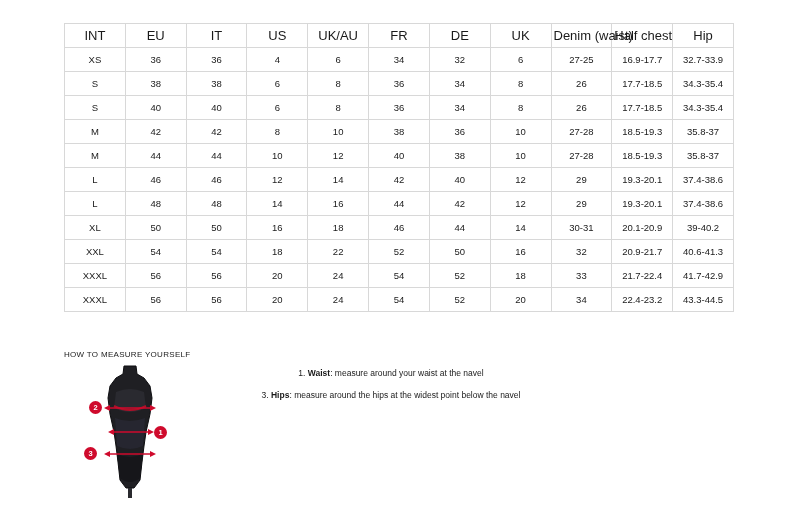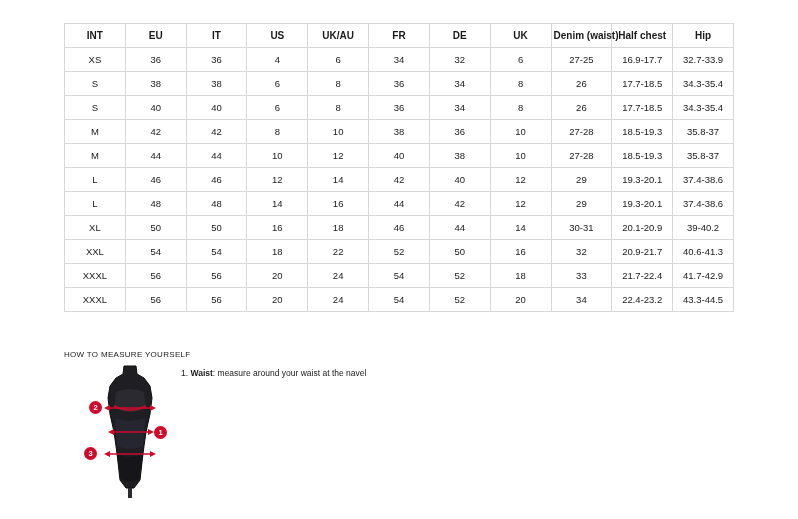--- a/index.html
+++ b/index.html
@@ -38,39 +38,40 @@
     height: 23px;
     text-align: center;
     vertical-align: middle;
     font-size: 9.5px;
     font-weight: normal;
     color: #1a1a1a;
     padding: 0 2px;
     white-space: nowrap;
   }
   table.size-table thead th {
-    font-size: 10px;
-    font-weight: bold;
+    font-size: 13px;
+    font-weight: normal;
   }
 
   
   .measure-title {
     position: absolute;
     left: 64px;
     top: 350px;
     font-size: 8px;
     font-weight: normal;
     letter-spacing: 0.3px;
     color: #1a1a1a;
   }
   .measure-body {
     position: absolute;
     left: 181px;
     top: 368px;
     width: 420px;
+    text-align: center;
   }
   .measure-line {
     font-size: 8.5px;
     line-height: 11px;
     color: #1a1a1a;
     margin-bottom: 11px;
   }
   .measure-line .lbl {
     font-weight: bold;
   }
@@ -269,20 +270,24 @@
     </table>
   </div>
 
   <div class="measure-title">HOW TO MEASURE YOURSELF</div>
 
   <div class="measure-body">
     <div class="measure-line">
       <span>1.</span>
       <span class="lbl">Waist</span><span>: measure around your waist at the navel</span>
     </div>
+    <div class="measure-line">
+      <span>3.</span>
+      <span class="lbl">Hips</span><span>: measure around the hips at the widest point below the navel</span>
+    </div>
   </div>
 
   <div class="figure">
     <svg width="100" height="140" viewBox="0 0 100 140">
 
       <path d="M44 4 L56 4 L57 12 L64 16 L70 24 L72 36 L70 52 L66 70 L64 84 L62 100 L60 118 L54 126 L46 126 L40 118 L38 100 L36 84 L34 70 L30 52 L28 36 L30 24 L36 16 L43 12 Z" fill="#1f1f23" stroke="#0d0d10" stroke-width="1"></path>
 
       <path d="M36 30 Q50 24 64 30 L66 46 Q50 54 34 46 Z" fill="#2a2a30"></path>
 
       <path d="M34 44 Q50 52 66 44" fill="none" stroke="#b01028" stroke-width="2"></path>

